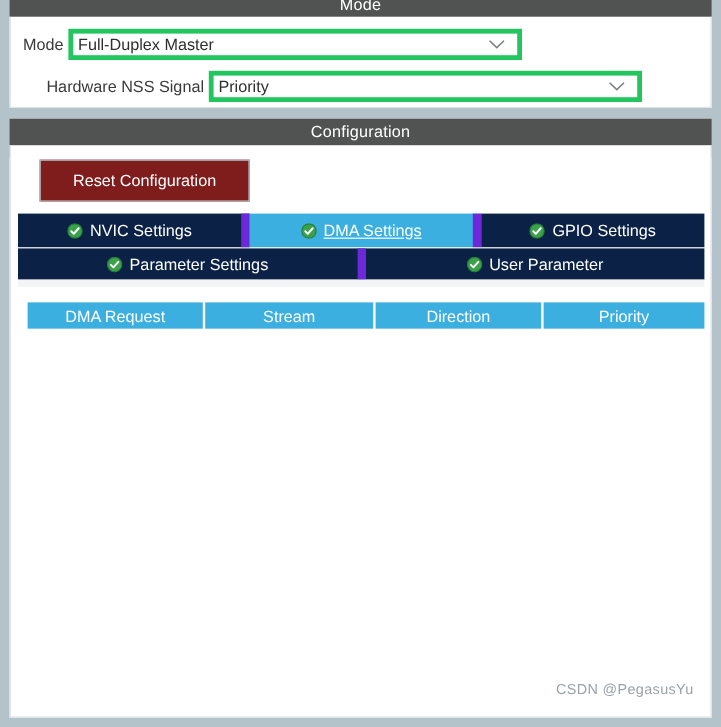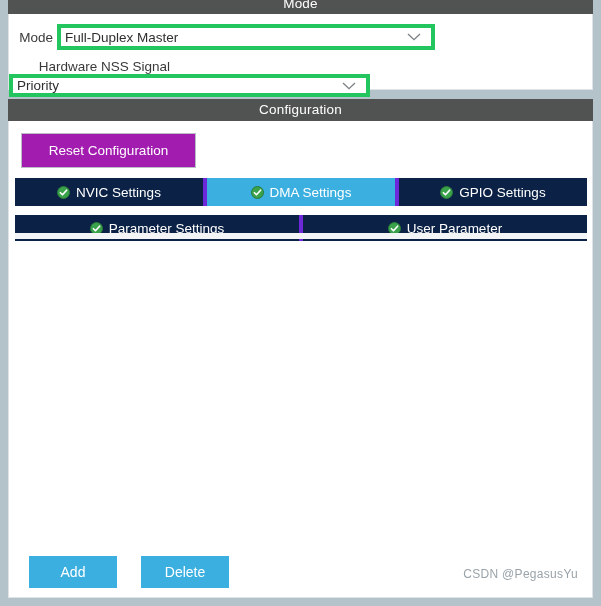--- a/index.html
+++ b/index.html
@@ -88,57 +88,57 @@
     position: absolute;
     left: 8px; top: 121px;
     width: 585px; height: 477px;
     background: #ffffff;
     border: 1px solid #dfe3e6;
     border-top: none;
   }
 
   .reset-btn {
     position: absolute;
-    left: 12px; top: 12px;
+    left: 24px; top: 12px;
     width: 175px; height: 35px;
-    background: #a21caf;
+    background: #7f1d1d;
     border: 1px solid #b8bec3;
     color: #ffffff;
     font-size: 13.5px;
     font-family: "Liberation Sans", sans-serif;
     cursor: default;
   }
 
   
   .tabs {
     position: absolute;
     left: 6px; top: 57px;
     width: 572px;
   }
   .tab-row {
     display: flex;
     width: 100%;
   }
   .tab-row.row1 { height: 28px; }
-  .tab-row.row2 { height: 26px; margin-top: 9px; }
+  .tab-row.row2 { height: 26px; margin-top: 1px; }
   .tab {
     flex: 1 1 0;
     background: #0b2246;
     color: #ffffff;
     font-size: 13.5px;
     display: flex;
     align-items: center;
     justify-content: center;
     gap: 6px;
     cursor: pointer;
-    border-right: 4px solid #6d28d9;
+    border-right: 7px solid #6d28d9;
     white-space: nowrap;
   }
   .tab:last-child { border-right: none; justify-content: center; }
-  .tab.active { background: #3aafe0; }
+  .tab.active { background: #3aafe0; text-decoration: underline; }
   .tab-check {
     width: 13px; height: 13px;
     flex: 0 0 13px;
     display: block;
   }
   .tab-check svg { display: block; }
 
   .tabs-underline {
     position: absolute;
     left: 6px; top: 112px;
@@ -215,21 +215,21 @@
       <div class="field-select" style="width:378px;">
         <span>Full-Duplex Master</span>
         <span class="chev">
           <svg width="14" height="9" viewBox="0 0 14 9">
             <path d="M1 1.5 L7 7.2 L13 1.5" fill="none" stroke="#7b8084" stroke-width="1.3"></path>
           </svg>
         </span>
       </div>
     </div>
 
-    <div class="field-row r2" style="width:575px;flex-direction:column;">
+    <div class="field-row r2" style="width:575px;">
       <div class="field-label" style="width:165px;">Hardware NSS Signal</div>
       <div class="field-select" style="width:361px;">
         <span>Priority</span>
         <span class="chev">
           <svg width="14" height="9" viewBox="0 0 14 9">
             <path d="M1 1.5 L7 7.2 L13 1.5" fill="none" stroke="#7b8084" stroke-width="1.3"></path>
           </svg>
         </span>
       </div>
     </div>
@@ -292,25 +292,27 @@
             </svg>
           </span>
           <span>User Parameter</span>
         </div>
       </div>
 
     </div>
 
     <div class="tabs-underline"></div>
 
+    <div class="table-head">
+      <div class="th c0">DMA Request</div>
+      <div class="th c1">Stream</div>
+      <div class="th c2">Direction</div>
+      <div class="th c3">Priority</div>
+    </div>
 
     <div class="table-body"></div>
 
-    <div class="actions">
-      <button class="act-btn">Add</button>
-      <button class="act-btn">Delete</button>
-    </div>
 
     <div class="watermark">CSDN @PegasusYu</div>
 
   </div>
 
 </div>
 
 </body></html>

